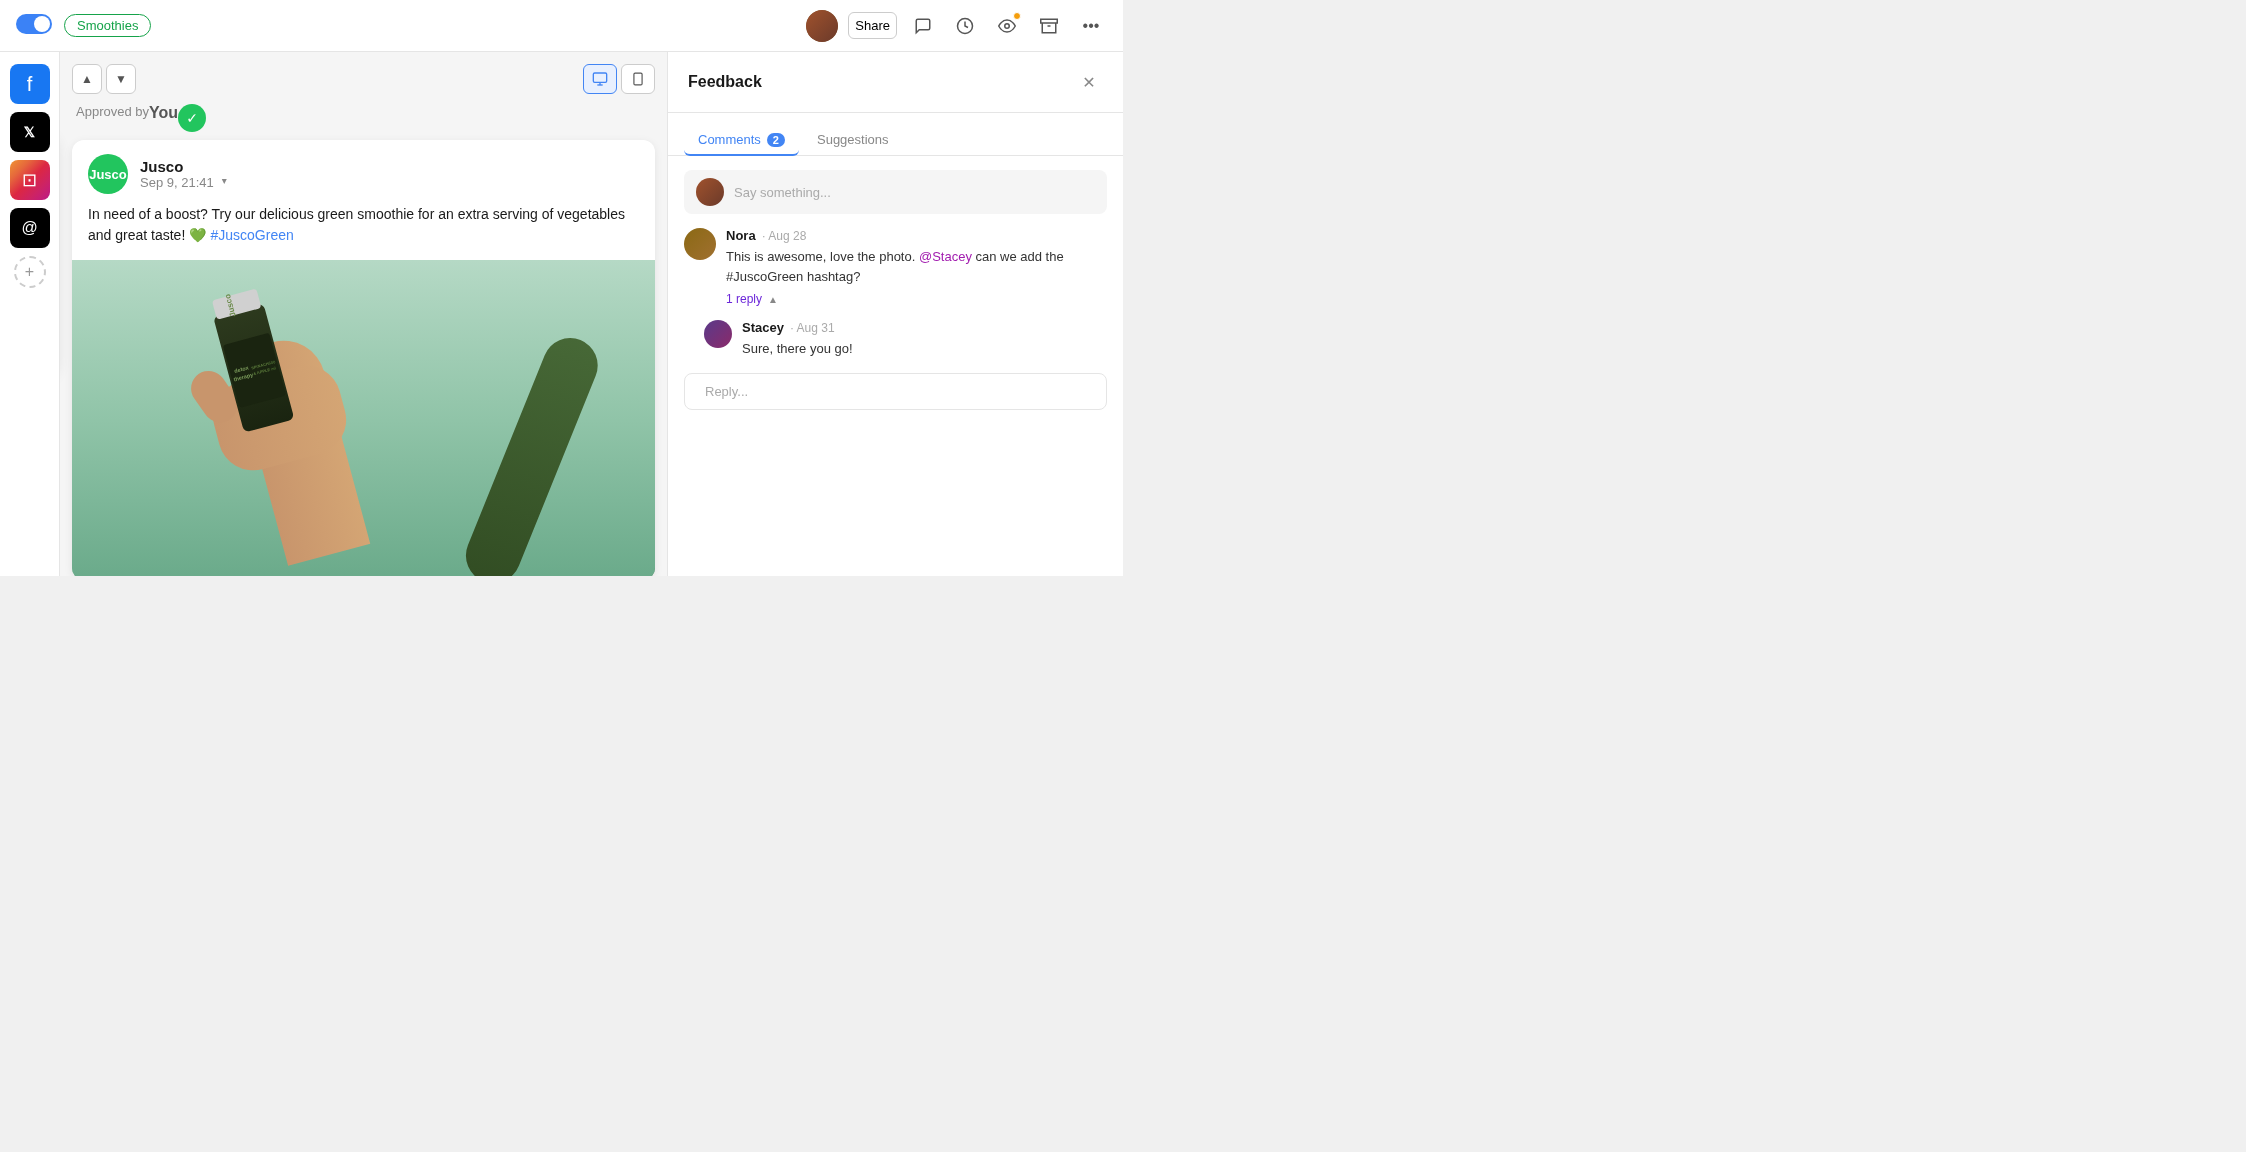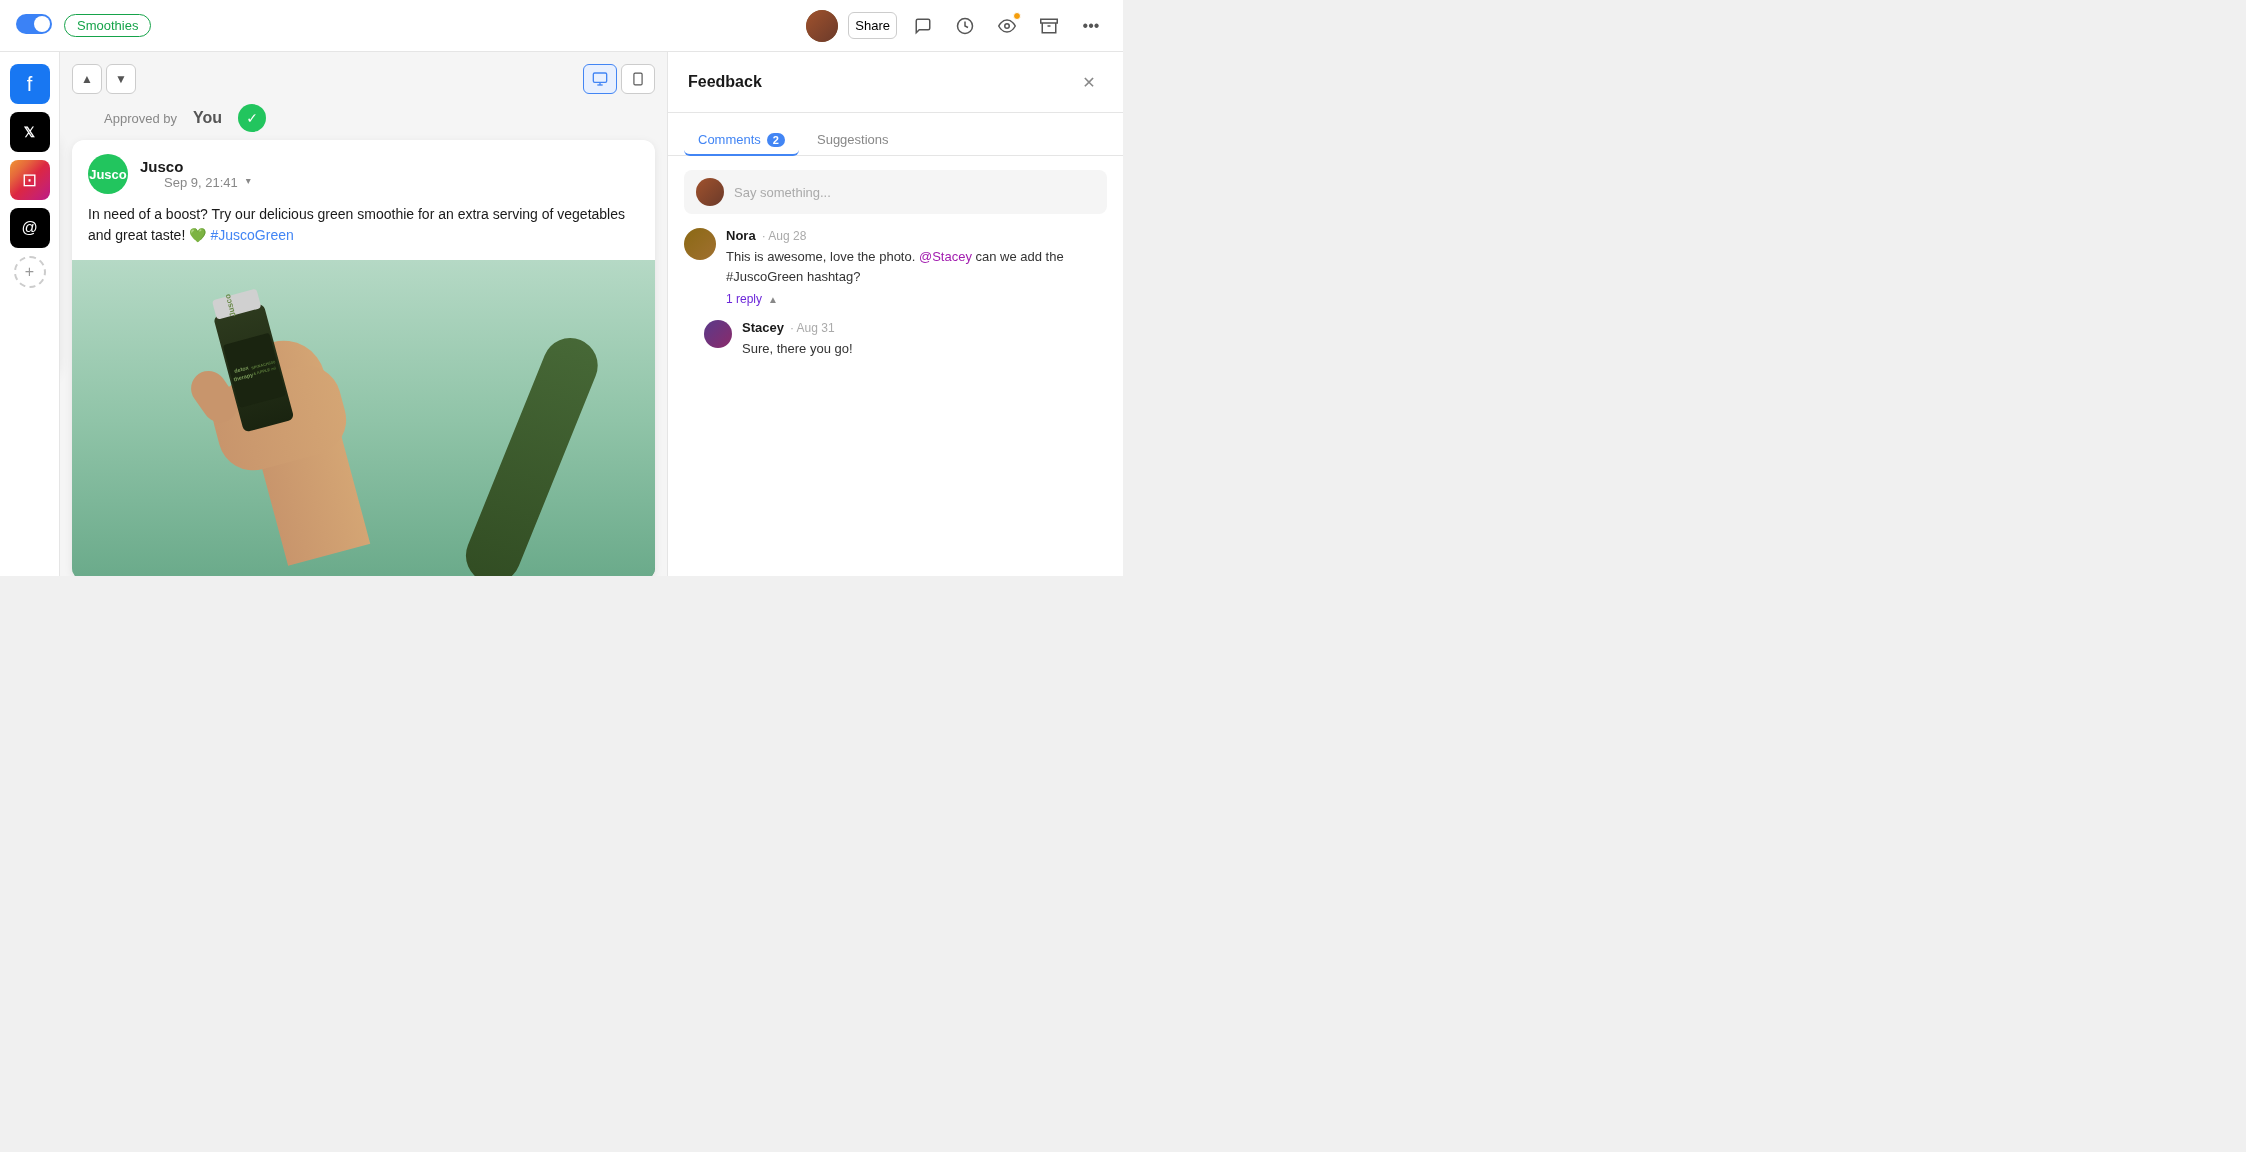--- a/index.html
+++ b/index.html
@@ -94,21 +94,21 @@
       width: 34px; height: 30px; border: 1.5px solid #ccc; background: #fff;
       border-radius: 6px; cursor: pointer; display: flex; align-items: center;
       justify-content: center; font-size: 14px; color: #555;
     }
     .view-btn.active { background: #e8f0fe; border-color: #4285f4; color: #4285f4; }
 
     .post-container { position: relative; width: 100%; max-width: 620px; }
 
     
     .approved-row {
-      display: flex; align-items: center; gap: 16px; margin-bottom: 8px; padding-left: 4px; margin-left: 28px;
+      display: flex; align-items: flex-start; gap: 0; margin-bottom: 8px; padding-left: 4px;
     }
     .approved-text { font-size: 13px; color: #888; }
     .approved-you { font-weight: 600; color: #555; }
     .approved-check {
       width: 28px; height: 28px; background: #22c55e; border-radius: 50%;
       display: flex; align-items: center; justify-content: center; color: #fff; font-size: 14px;
     }
 
     
     .float-actions {
@@ -129,21 +129,21 @@
       overflow: hidden; width: 100%; max-width: 620px;
     }
     .post-header { padding: 14px 16px 10px; display: flex; align-items: center; gap: 12px; }
     .post-avatar {
       width: 40px; height: 40px; border-radius: 50%; background: #22c55e;
       display: flex; align-items: center; justify-content: center;
       font-size: 13px; font-weight: 700; color: #fff;
     }
     .post-meta { display: flex; flex-direction: column; }
     .post-name { font-size: 15px; font-weight: 600; color: #1a1a1a; }
-    .post-date { font-size: 13px; color: #888; display: flex; align-items: flex-start; gap: 8px; margin-left: 24px; }
+    .post-date { font-size: 13px; color: #888; display: flex; align-items: flex-start; gap: 8px; }
     .post-body { padding: 0 16px 14px; font-size: 14px; line-height: 1.5; color: #1a1a1a; }
     .hashtag { color: #4285f4; }
     .post-image {
       width: 100%; height: 320px;
       background: linear-gradient(160deg, #8bc4a8 0%, #a8d5b8 30%, #6aaa8a 70%, #4a7a5a 100%);
       display: flex; align-items: center; justify-content: center; position: relative;
       overflow: hidden;
     }
 
     
@@ -429,16 +429,19 @@
         <div class="commenter-avatar stacey-avatar" style="background:linear-gradient(135deg,#5a3a8a,#8b2a6a);width:28px;height:28px;border-radius:50%;flex-shrink:0;"></div>
         <div class="comment-content">
           <div class="comment-header">
             <span class="commenter-name">Stacey</span>
             <span class="comment-date">· Aug 31</span>
           </div>
           <div class="comment-text">Sure, there you go!</div>
         </div>
       </div>
 
+      <div class="reply-input-box" style="padding-left:20px;">
+        <span>Reply...</span>
+      </div>
     </div>
   </div>
 
 </div>
 
 </body></html>

